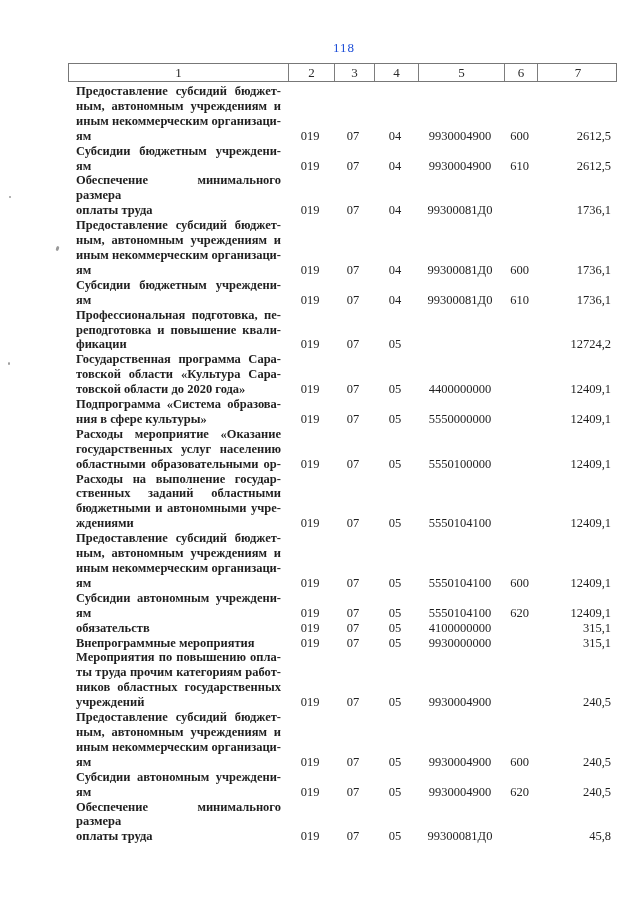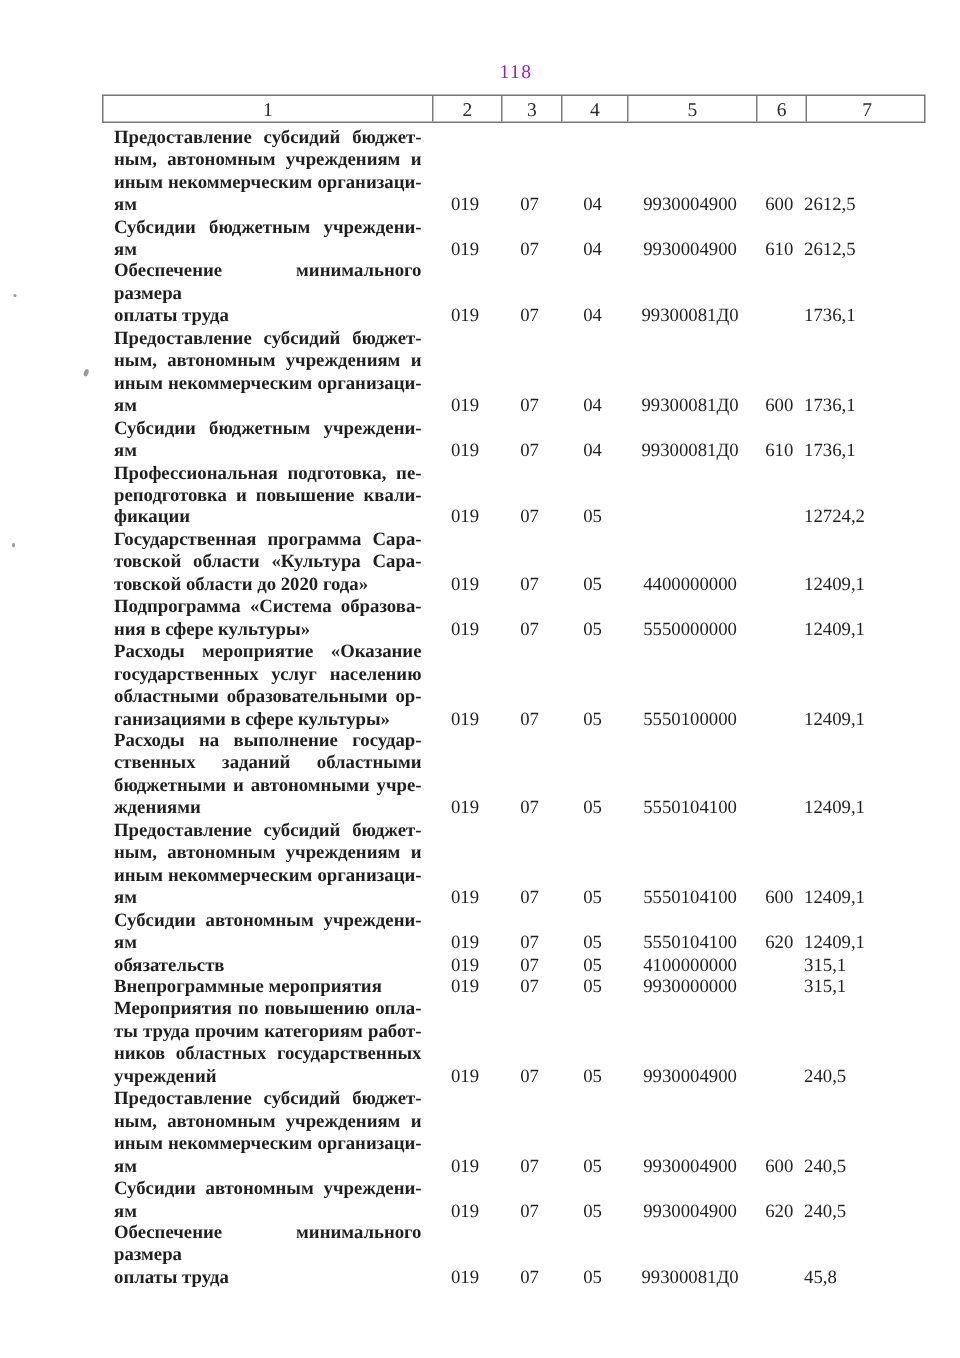--- a/index.html
+++ b/index.html
@@ -3,21 +3,21 @@
 <meta charset="utf-8">
 <style>
   html,body{margin:0;padding:0;}
   body{
     width:640px;height:905px;background:#ffffff;position:relative;
     font-family:"Liberation Serif","DejaVu Serif",serif;color:#222;
     overflow:hidden;
   }
   .page-number{
     position:absolute;top:40px;left:344px;transform:translateX(-50%);
-    font-size:13px;color:#a21caf;letter-spacing:1px;
+    font-size:13px;color:#1d4ed8;letter-spacing:1px;
   }
   .budget-table{position:absolute;left:68px;top:63px;width:549px;}
   .header-row{
     display:grid;
     grid-template-columns:219px 46px 40px 44px 86px 33px 81px;
     border:1.5px solid #777;
     background:#fff;
   }
   .hcell{
     height:17px;line-height:17px;text-align:center;font-size:13px;color:#2a2a2a;
@@ -28,21 +28,21 @@
   .row{
     display:grid;
     grid-template-columns:219px 46px 40px 44px 86px 33px 81px;
     align-items:end;
   }
   .cell{font-size:12.5px;line-height:14.9px;color:#1f1f1f;}
   .c1{padding-left:8px;padding-right:6px;}
   .line{white-space:normal;font-weight:bold;}
   .line.full{text-align:justify;text-align-last:justify;}
   .c2,.c3,.c4,.c5,.c6{text-align:center;}
-  .c7{padding-right:6px;}
+  .c7{text-align:right;padding-right:6px;}
   .speck{position:absolute;background:#9a9a9a;border-radius:50%;}
   .speck.s1{left:56px;top:246px;width:3px;height:5px;transform:rotate(20deg);}
   .speck.s2{left:9px;top:196px;width:2px;height:2px;}
   .speck.s3{left:8px;top:362px;width:2px;height:3px;}
 </style>
 </head>
 <body>
 
 <div class="page-number">118</div>
 
@@ -157,21 +157,20 @@
         <div class="cell c4">05</div>
         <div class="cell c5">5550000000</div>
         <div class="cell c6"></div>
         <div class="cell c7">12409,1</div>
       </div>
       <div class="row">
         <div class="cell c1">
           <div class="line full">Расходы мероприятие «Оказание</div>
           <div class="line full">государственных услуг населению</div>
           <div class="line full">областными образовательными ор-</div>
-          <div class="line">ганизациями в сфере культуры»</div>
         </div>
         <div class="cell c2">019</div>
         <div class="cell c3">07</div>
         <div class="cell c4">05</div>
         <div class="cell c5">5550100000</div>
         <div class="cell c6"></div>
         <div class="cell c7">12409,1</div>
       </div>
       <div class="row">
         <div class="cell c1">

